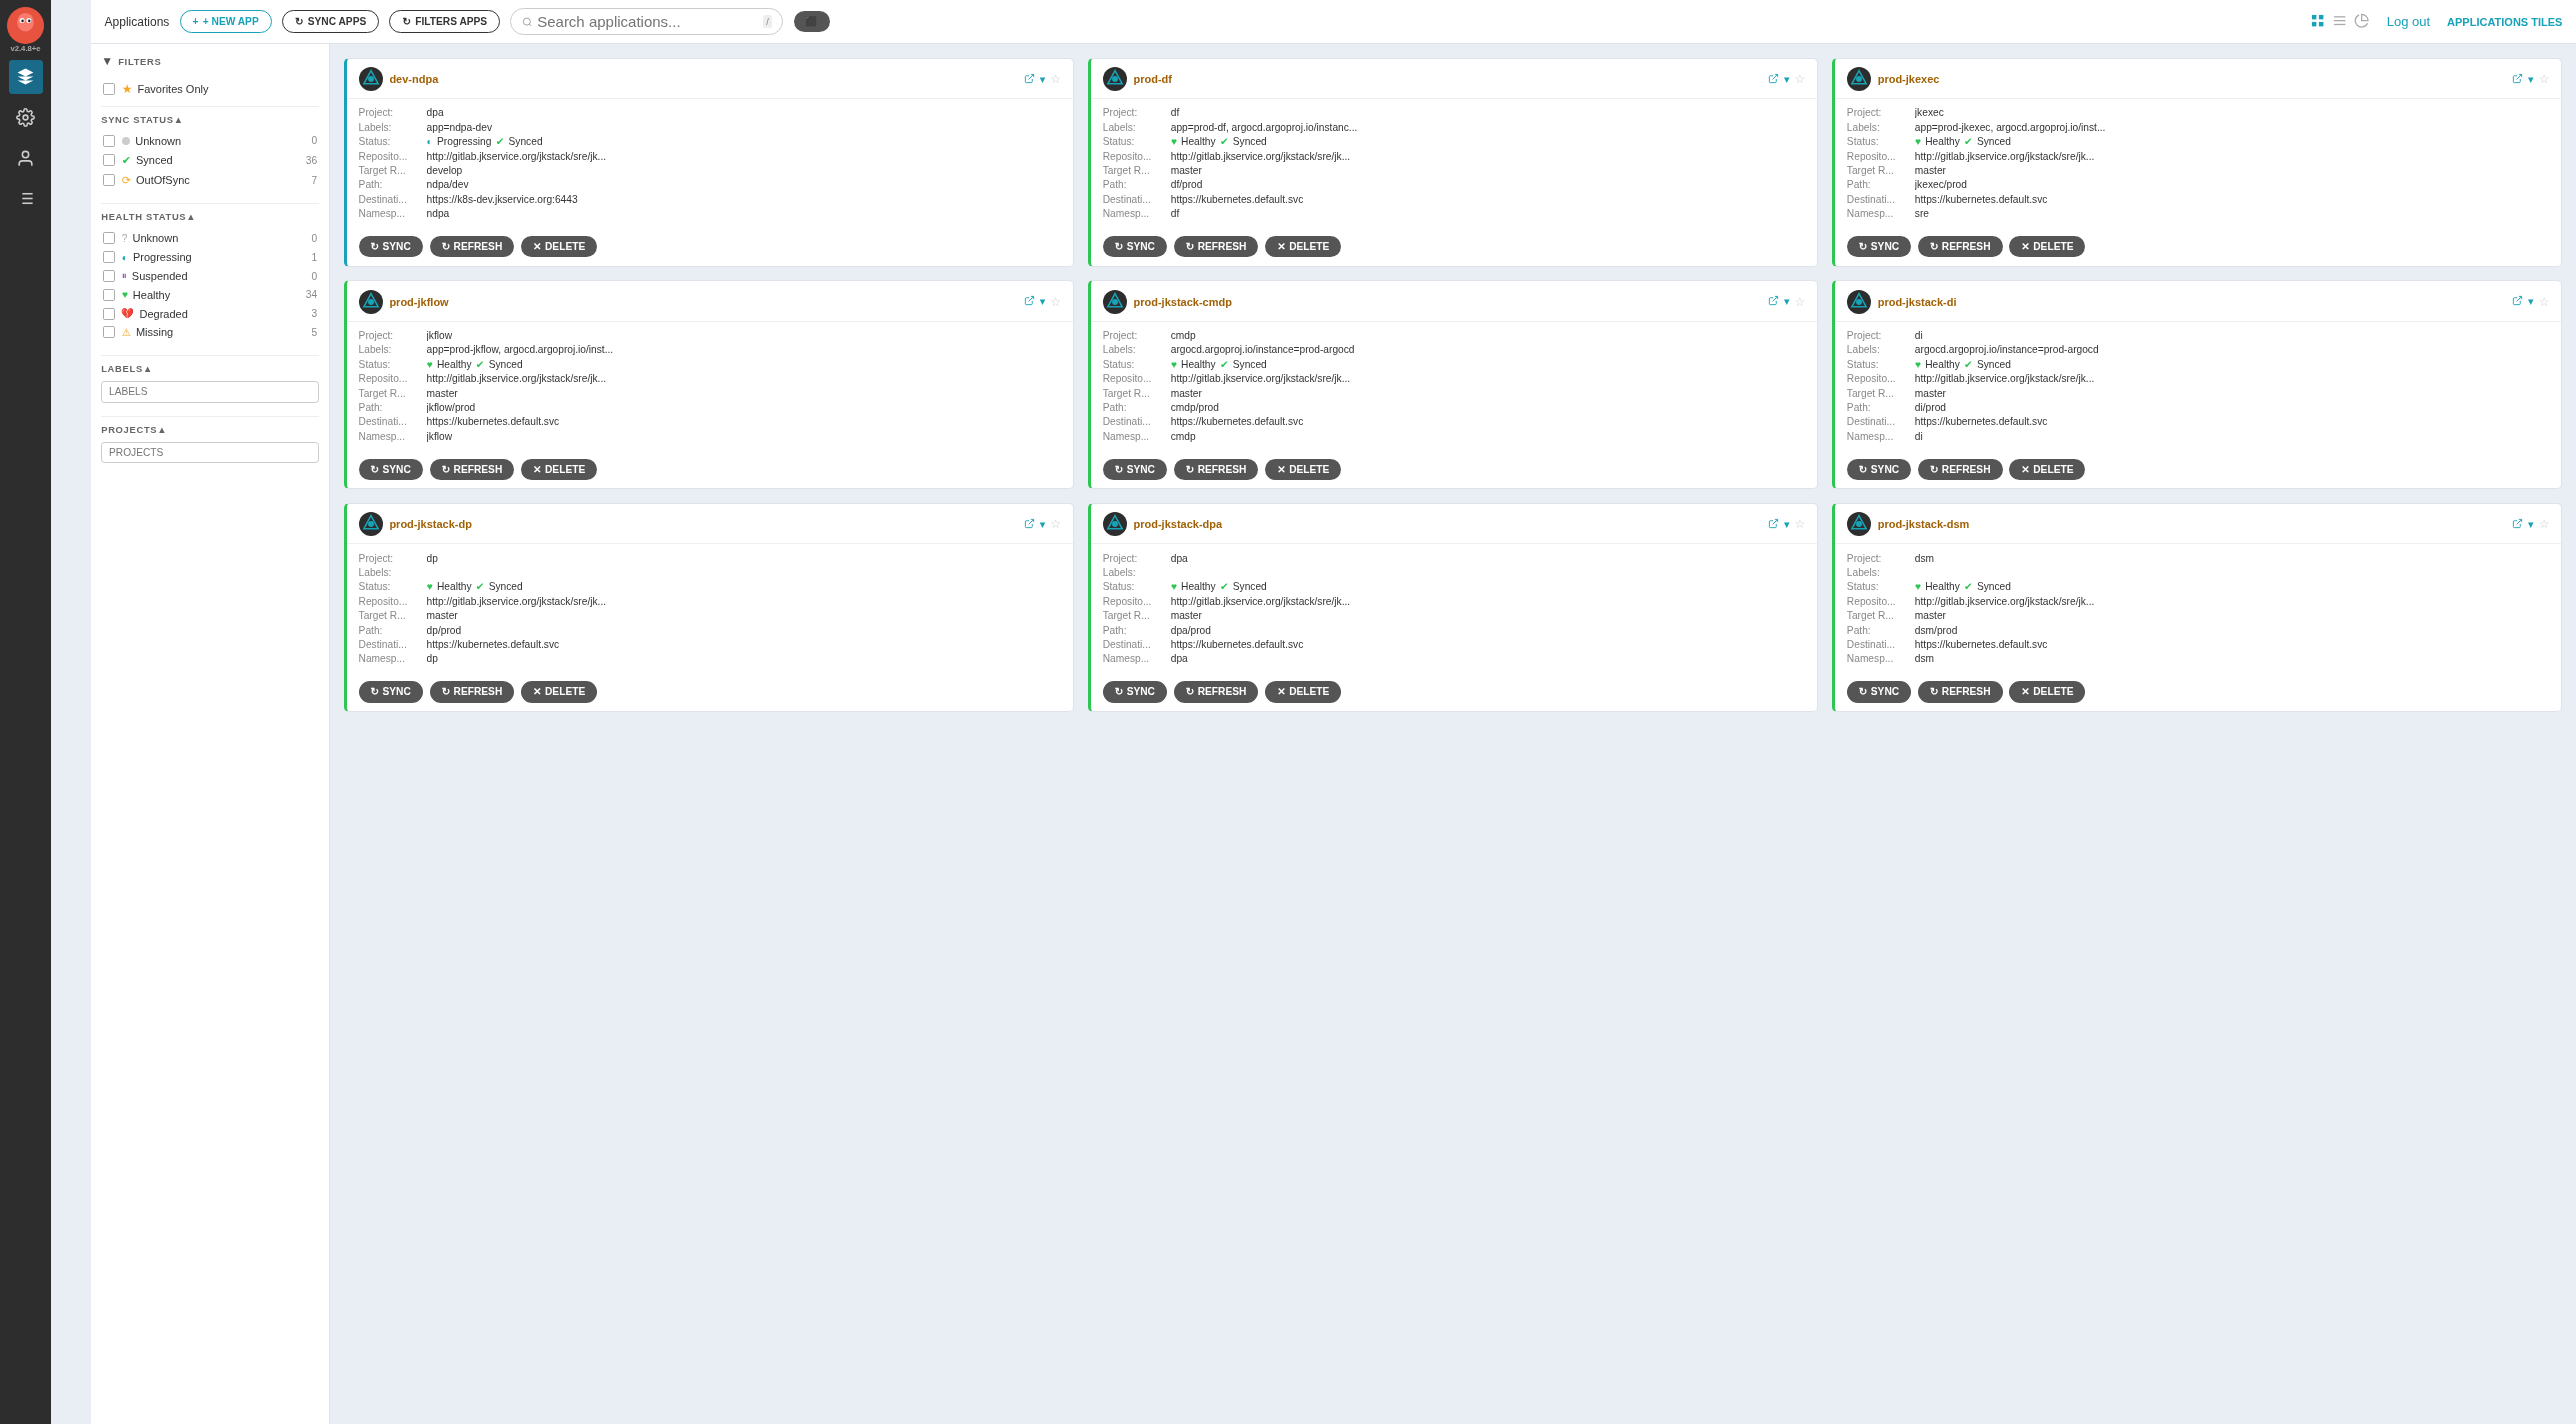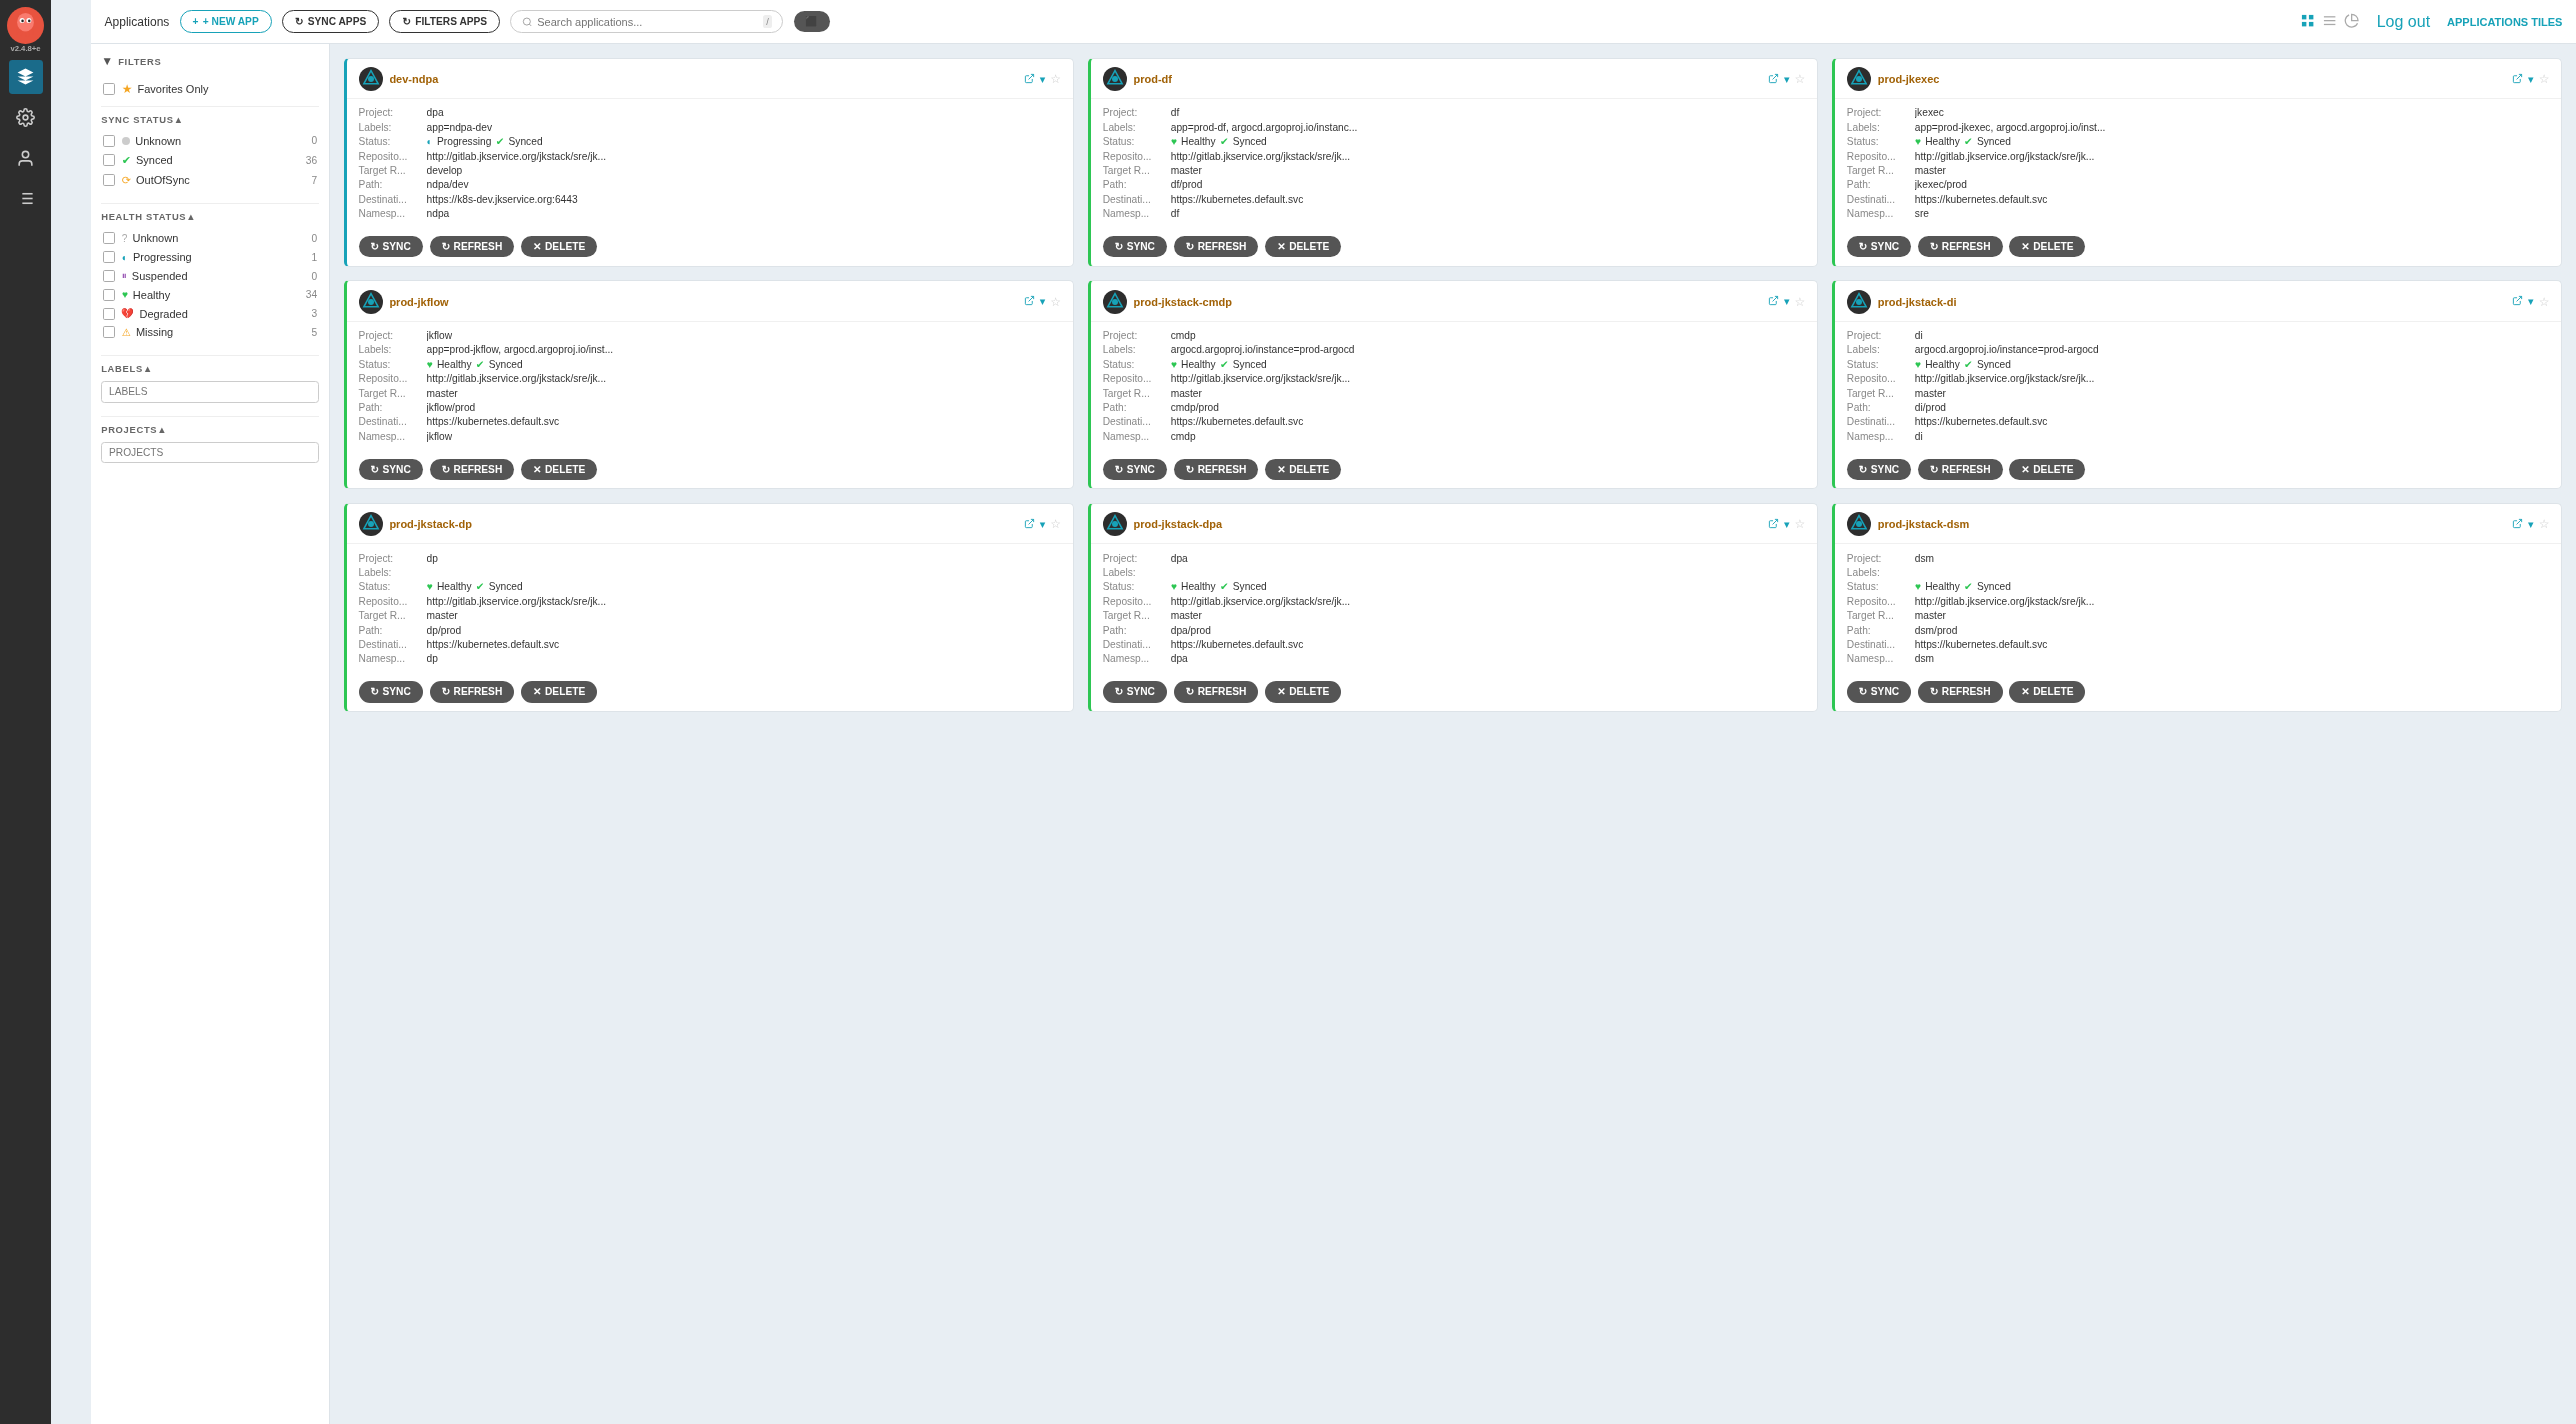--- a/index.html
+++ b/index.html
@@ -17,30 +17,30 @@
     .main { flex: 1; display: flex; flex-direction: column; overflow: hidden; padding-left: 40px; }
 
     
     .topbar { background: white; height: 44px; display: flex; align-items: center; padding: 0 13.6px; border-bottom: 0.9px solid #dde3e8; gap: 10.2px; flex-shrink: 0; }
     .topbar-title { color: #333; font-size: 12px; font-weight: 500; margin-right: auto; }
 
     .btn { display: flex; align-items: center; gap: 4.3px; padding: 5.1px 12px; border-radius: 17px; border: 1.3px solid #333; background: white; cursor: pointer; font-size: 10.2px; font-weight: 600; color: #333; }
     .btn-new { border-color: #17a2b8; color: #17a2b8; }
 
     .search-box { display: flex; align-items: center; background: white; border: 1.3px solid #ccc; border-radius: 17px; padding: 4.3px 10.2px; gap: 5.1px; flex: 1; max-width: 273px; }
-    .search-box input { border: none; outline: none; font-size: 11px; color: #555; width: 100%; background: transparent; }
+    .search-box input { border: none; outline: none; font-size: 15px; color: #555; width: 100%; background: transparent; }
     .search-kbd { background: #eee; border-radius: 2.6px; padding: 0.9px 3.4px; font-size: 9.4px; color: #888; }
 
     .toolbar-btn-dark { background: #555; color: white; border-radius: 17px; border: none; padding: 5.1px 12px; cursor: pointer; font-size: 10.2px; }
 
     .view-toggle { display: flex; align-items: center; gap: 6.8px; margin-left: 6.8px; }
     .view-icon { cursor: pointer; color: #17a2b8; }
     .view-icon.inactive { color: #aaa; }
 
-    .logout-btn { background: none; border: none; color: #17a2b8; font-size: 16px; font-weight: 500; cursor: pointer; margin-left: 6.8px; }
+    .logout-btn { background: none; border: none; color: #17a2b8; font-size: 13px; font-weight: 500; cursor: pointer; margin-left: 6.8px; }
 
     
     .content { display: flex; flex: 1; overflow: hidden; }
 
     
     .sidebar { width: 239px; background: white; border-right: 0.9px solid #dde3e8; overflow-y: auto; padding: 10.2px; flex-shrink: 0; }
     .sidebar-section { margin-bottom: 13.6px; }
     .sidebar-header { display: flex; align-items: center; justify-content: flex-start; font-size: 9.4px; font-weight: 700; color: #666; letter-spacing: 0.7px; text-transform: uppercase; margin-bottom: 6.8px; }
     .filter-item { display: flex; align-items: center; gap: 6.8px; padding: 3.4px 1.7px; cursor: pointer; }
     .filter-item label { flex: 1; cursor: pointer; font-size: 11px; color: #333; display: flex; align-items: center; gap: 5.1px; }

